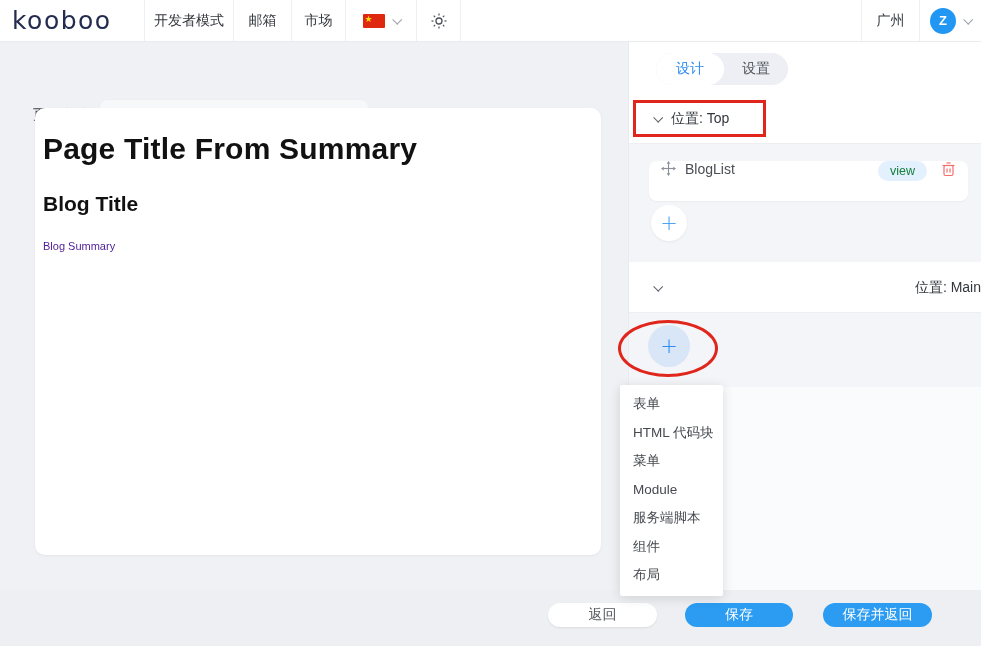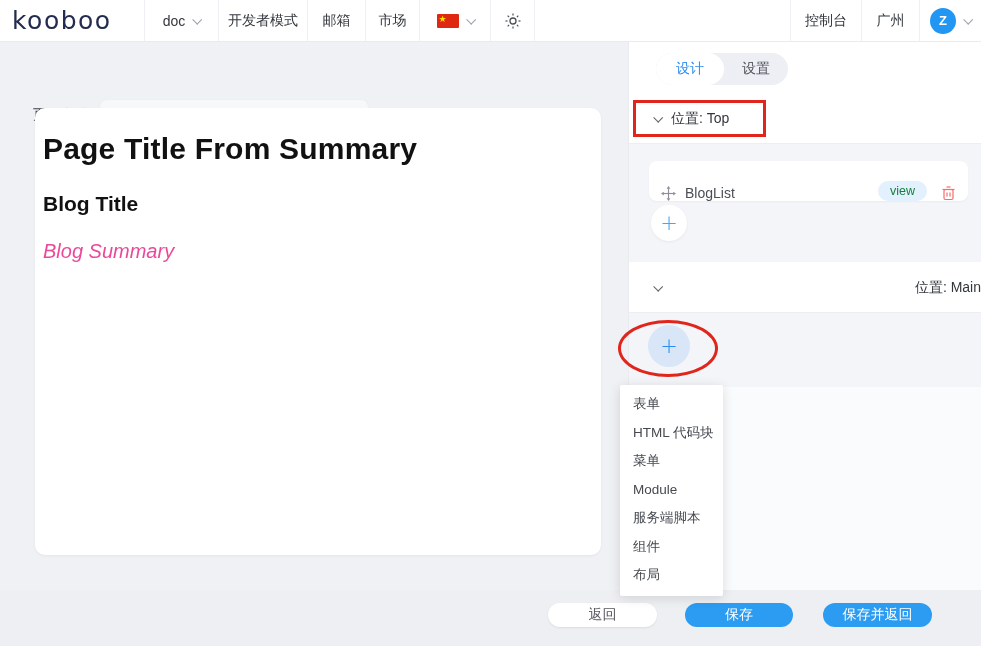--- a/index.html
+++ b/index.html
@@ -54,21 +54,21 @@
     font-family:"Liberation Sans",sans-serif;
   }
   .name-input::placeholder { color:#aab0ba; }
   .preview-card {
     position:absolute; top:66px; left:35px; width:566px; height:447px;
     background:#fff; border-radius:10px; box-shadow:0 1px 3px rgba(0,0,0,.05);
     padding:24px 10px 0 8px;
   }
   .pv-title { font-size:30px; font-weight:bold; color:#111; letter-spacing:.2px; }
   .pv-blog-title { font-size:21px; font-weight:bold; color:#111; margin-top:26px; }
-  .pv-blog-summary { font-size:20px; color:#ec4899; margin-top:24px;font-style:italic; }
+  .pv-blog-summary { font-size:11px; color:#4c1d95; margin-top:24px; }
 
   
   .panel {
     position:absolute; top:42px; left:628px; width:353px; height:548px;
     background:#fff; border-left:1px solid #e9ebef;
   }
   .tabs {
     position:absolute; top:11px; left:27px; height:32px; background:#edeff4;
     border-radius:16px; display:flex; align-items:center; overflow:hidden;
   }
@@ -79,21 +79,21 @@
     display:flex; align-items:center; gap:10px; padding-left:25px;
     font-size:14px; color:#33373d; cursor:pointer;
   }
   .sec-header .chev { border-color:#5b6068; margin-left:0; }
   .sec-top-header { position:absolute; top:58px; left:0; width:100%; height:37px; }
   .divider-1 { position:absolute; top:101px; left:0; width:100%; border-top:1px solid #eceef2; }
   .gray-a { position:absolute; top:102px; left:0; width:100%; height:118px; background:#f4f5f8; }
   .widget-card {
     position:absolute; top:17px; left:20px; width:319px; height:40px; background:#fff;
     border-radius:8px; box-shadow:0 1px 2px rgba(0,0,0,.04);
-    display:flex; align-items:flex-end; padding:0 12px; cursor:grab;
+    display:flex; align-items:flex-start; padding:0 12px; cursor:grab;
   }
   .widget-name { font-size:14px; color:#4a4e55; margin-left:9px; flex:1; }
   .badge {
     background:#e3f0fd; color:#15803d; font-size:12.5px; padding:3px 12px; border-radius:11px;
     margin-right:14px; cursor:pointer;
   }
   .trash-btn { cursor:pointer; display:flex; align-items:center; }
   .plus-btn {
     position:absolute; width:36px; height:36px; border-radius:50%; background:#fff;
     box-shadow:0 1px 3px rgba(0,0,0,.06); color:#4aa3f5; font-size:21px; font-weight:300;
@@ -136,24 +136,20 @@
     position:absolute; top:320px; left:618px; width:100px; height:57px;
     border:3.5px solid #e0261c; border-radius:50%; z-index:9; pointer-events:none;
   }
 </style>
 </head>
 <body>
 
 <div class="navbar">
   <div class="nav-item nav-logo">
     <span>kooboo</span>
-  </div>
-  <div class="nav-item" style="width:74px">
-    <span>doc</span>
-    <span class="chev"></span>
   </div>
   <div class="nav-item" style="width:89px">
     <span>开发者模式</span>
   </div>
   <div class="nav-item" style="width:58px">
     <span>邮箱</span>
   </div>
   <div class="nav-item" style="width:54px">
     <span>市场</span>
   </div>
@@ -172,23 +168,20 @@
         <line x1="0.5" y1="8" x2="2.5" y2="8"></line>
           <line x1="13.5" y1="8" x2="15.5" y2="8"></line>
         <line x1="2.7" y1="2.7" x2="4.1" y2="4.1"></line>
           <line x1="11.9" y1="11.9" x2="13.3" y2="13.3"></line>
         <line x1="2.7" y1="13.3" x2="4.1" y2="11.9"></line>
           <line x1="11.9" y1="4.1" x2="13.3" y2="2.7"></line>
       </g>
     </svg>
   </div>
   <div class="nav-spacer"></div>
-  <div class="nav-item" style="width:71px">
-    <span>控制台</span>
-  </div>
   <div class="nav-item" style="width:58px">
     <span>广州</span>
   </div>
   <div class="nav-item" style="width:62px">
     <span class="avatar">
       <span>Z</span>
     </span>
     <span class="chev"></span>
   </div>
 </div>

